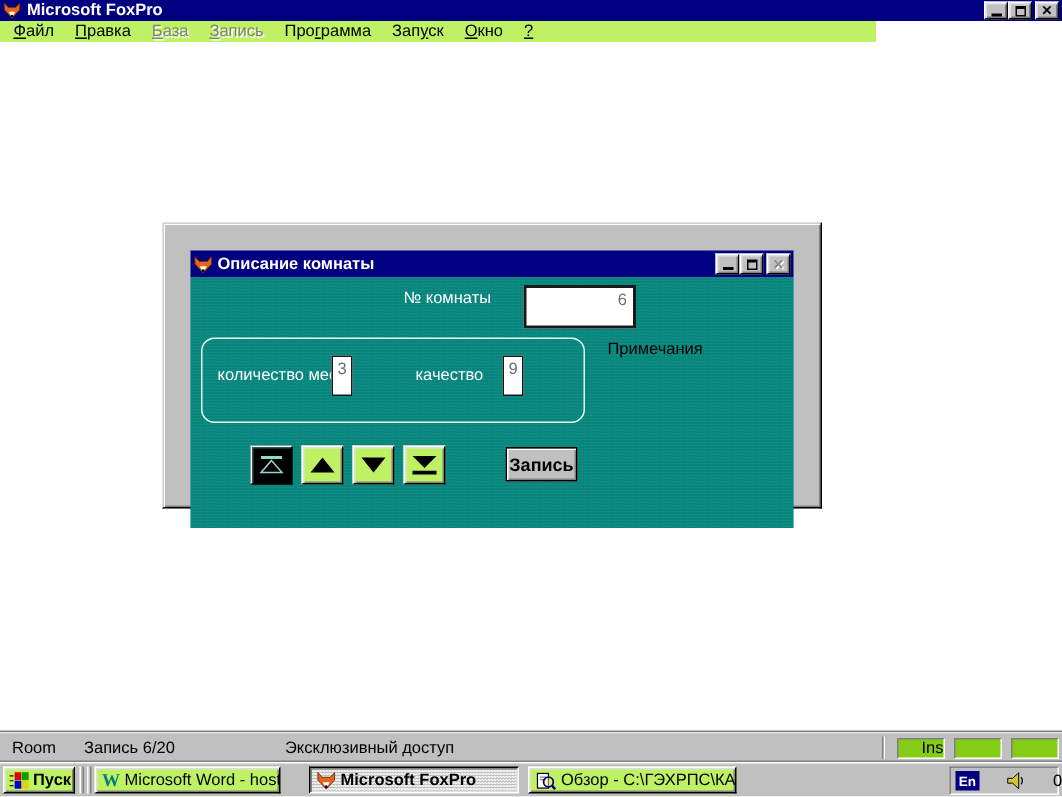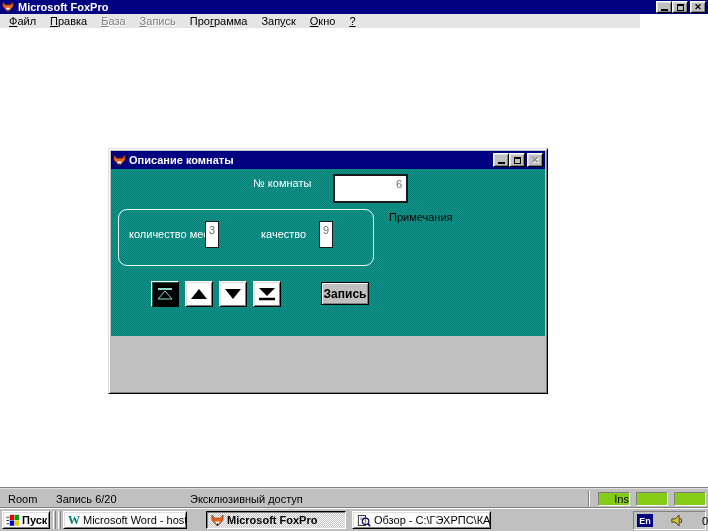--- a/index.html
+++ b/index.html
@@ -3,45 +3,45 @@
 <meta charset="utf-8">
 <style>
   * { box-sizing: border-box; margin: 0; padding: 0; }
   html,body { width:708px; height:531px; }
   body {
     position: relative; overflow: hidden;
     font-family: "Liberation Sans", sans-serif; font-size: 11px; color:#000;
     background:#fff;
   }
   
-  .raised { background:#ffffff; border:1px solid; border-color:#fff #000 #000 #fff;
+  .raised { background:#bef264; border:1px solid; border-color:#fff #000 #000 #fff;
             box-shadow: inset 1px 1px 0 #dfdfdf, inset -1px -1px 0 #808080; }
   
   .titlebar-main { position:absolute; left:0; top:0; width:708px; height:14px;
     background:#000080; color:#fff; display:flex; align-items:center; padding:0 2px; gap:4px; }
   .titlebar-main .title { font-weight:bold; font-size:11px; line-height:14px; }
   .winbtn { width:16px; height:12px; background:#c0c0c0; border:1px solid;
     border-color:#fff #000 #000 #fff; box-shadow: inset 1px 1px 0 #dfdfdf, inset -1px -1px 0 #808080;
     display:flex; align-items:center; justify-content:center; flex:none; }
   .btn-gap { width:2px; flex:none; }
   .winbtns { margin-left:auto; display:flex; align-items:center; }
   .glyph-min { width:7px; height:2px; background:#000; margin-top:6px; }
   .glyph-restore { width:7px; height:7px; border:1px solid #000; border-top-width:2px; background:#c0c0c0; }
   .glyph-close { font-size:9px; font-weight:bold; color:#000; line-height:9px; }
   .glyph-close.disabled { color:#8a8a8a; text-shadow:1px 1px 0 #fff; }
-  .menubar { position:absolute; left:0; top:14px; width:640px; height:14px;
-    background:#e5e5e5; display:flex; align-items:center; padding-left:2px; }
+  .menubar { position:absolute; left:0; top:14px; width:584px; height:14px;
+    background:#bef264; display:flex; align-items:center; padding-left:2px; }
   .menu-item { padding:0 7px; line-height:14px; white-space:nowrap; }
   .menu-item .hot { text-decoration:underline; }
   .menu-item.disabled { color:#808080; text-shadow:1px 1px 0 #fff; }
   .desktop { position:absolute; left:0; top:28px; width:708px; height:460px; background:#fff; }
   
-  .dialog { position:absolute; left:108px; top:148px; width:440px; height:246px;
+  .dialog { position:absolute; left:108px; top:148px; width:440px; height:191px;
     background:#c0c0c0; border:1px solid; border-color:#dfdfdf #000 #000 #dfdfdf;
-    box-shadow: inset 1px 1px 0 #fff, inset -1px -1px 0 #808080; padding:2px; }
+    box-shadow: inset 1px 1px 0 #fff, inset -1px -1px 0 #808080; padding:18px; }
   .dlg-title { height:18px; background:#000080; color:#fff; display:flex; align-items:center;
     gap:3px; padding:0 2px; font-weight:bold; font-size:11px; }
   .dlg-title .winbtn { width:16px; height:14px; }
   .dlg-client { position:relative; width:100%; height:167px;
     background-color:#007f78;
     background-image: conic-gradient(#189388 25%, transparent 0 50%, #189388 0 75%, transparent 0);
     background-size:2px 2px; }
   .lbl-light { color:#fff; position:absolute; white-space:nowrap; }
   .lbl-dark  { color:#000; position:absolute; white-space:nowrap; }
   .field { position:absolute; background:#fff; border:2px solid #1a1a1a; color:#6e6e6e; }

